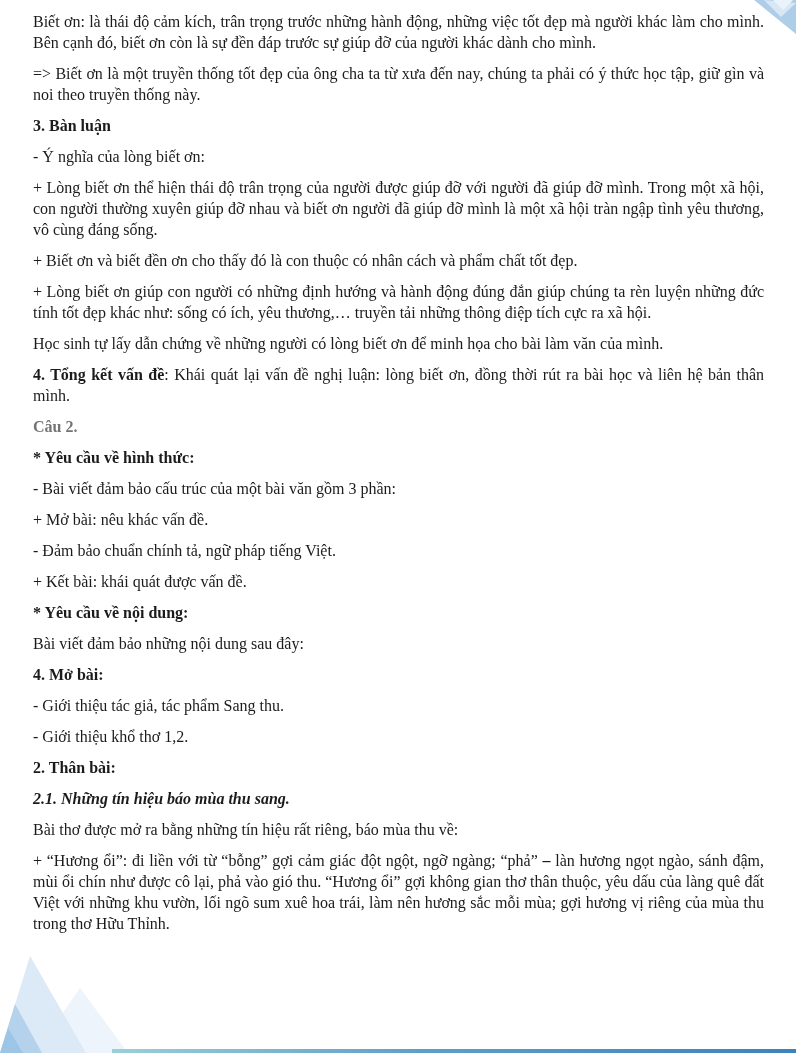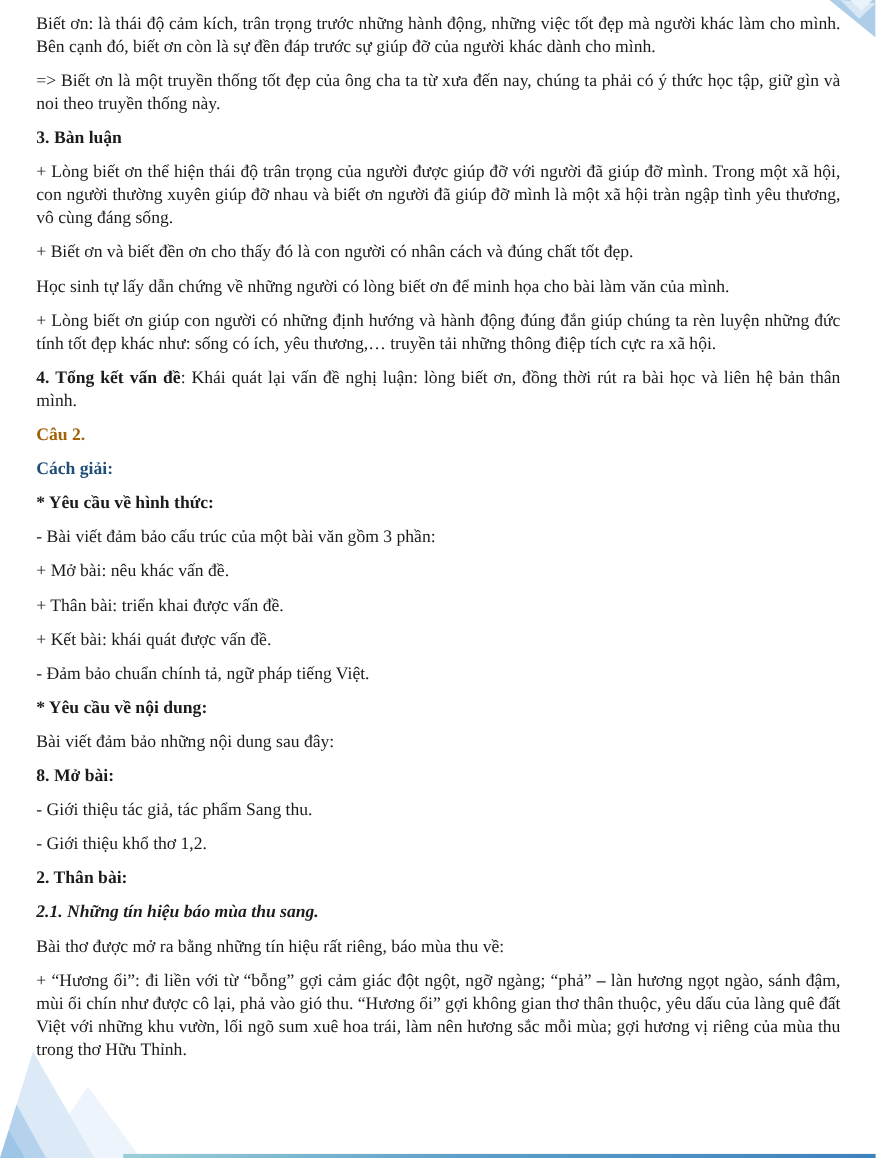--- a/index.html
+++ b/index.html
@@ -10,21 +10,21 @@
     font-family:"Liberation Serif","DejaVu Serif",serif;
   }
   .content{
     position:absolute;left:33px;right:32px;top:7px;
     font-size:16px;line-height:21px;color:#1b1b1b;
     text-align:justify;
   }
   .content p{margin:4px 0 10px 0;}
   .b{font-weight:bold;}
   .bi{font-weight:bold;font-style:italic;}
-  .red{color:#a16207;font-weight:bold;}
+  .red{color:#737373;font-weight:bold;}
   .blue{color:#1f4e79;font-weight:bold;}
   .deco{position:absolute;pointer-events:none;}
   .deco-tr{top:0;right:0;}
   .deco-bl{left:0;bottom:0;}
   .bottom-bar{
     position:absolute;bottom:0;left:112px;right:0;height:4px;
     background:linear-gradient(90deg,#9bcfd8 0%,#5e9fc9 45%,#3e82bd 100%);
   }
 </style>
 </head>
@@ -33,36 +33,35 @@
 <svg class="deco deco-tr" width="62" height="38" viewBox="0 0 62 38" aria-hidden="true">
   <polygon points="20,0 62,0 62,34" fill="#aecde9"></polygon>
   <polygon points="30,0 47,17 62,3" fill="#d8e7f5"></polygon>
   <polygon points="39,0 49,10 59,0" fill="#eaf2fa"></polygon>
 </svg>
 
 <div class="content">
   <p><span>Biết ơn: là thái độ cảm kích, trân trọng trước những hành động, những việc tốt đẹp mà người khác làm cho mình. Bên cạnh đó, biết ơn còn là sự đền đáp trước sự giúp đỡ của người khác dành cho mình.</span></p>
   <p><span>=&gt; Biết ơn là một truyền thống tốt đẹp của ông cha ta từ xưa đến nay, chúng ta phải có ý thức học tập, giữ gìn và noi theo truyền thống này.</span></p>
   <p class="b"><span>3. Bàn luận</span></p>
+  <p><span>- Ý nghĩa của lòng biết ơn:</span></p>
   <p><span>+ Lòng biết ơn thể hiện thái độ trân trọng của người được giúp đỡ với người đã giúp đỡ mình. Trong một xã hội, con người thường xuyên giúp đỡ nhau và biết ơn người đã giúp đỡ mình là một xã hội tràn ngập tình yêu thương, vô cùng đáng sống.</span></p>
-  <p><span>+ Biết ơn và biết đền ơn cho thấy đó là con người có nhân cách và đúng chất tốt đẹp.</span></p>
+  <p><span>+ Biết ơn và biết đền ơn cho thấy đó là con thuộc có nhân cách và phẩm chất tốt đẹp.</span></p>
+  <p><span>+ Lòng biết ơn giúp con người có những định hướng và hành động đúng đắn giúp chúng ta rèn luyện những đức tính tốt đẹp khác như: sống có ích, yêu thương,… truyền tải những thông điệp tích cực ra xã hội.</span></p>
   <p><span>Học sinh tự lấy dẫn chứng về những người có lòng biết ơn để minh họa cho bài làm văn của mình.</span></p>
-  <p><span>+ Lòng biết ơn giúp con người có những định hướng và hành động đúng đắn giúp chúng ta rèn luyện những đức tính tốt đẹp khác như: sống có ích, yêu thương,… truyền tải những thông điệp tích cực ra xã hội.</span></p>
   <p><span class="b">4. Tổng kết vấn đề</span><span>: Khái quát lại vấn đề nghị luận: lòng biết ơn, đồng thời rút ra bài học và liên hệ bản thân mình.</span></p>
   <p class="red"><span>Câu 2.</span></p>
-  <p class="blue"><span>Cách giải:</span></p>
   <p class="b"><span>* Yêu cầu về hình thức:</span></p>
   <p><span>- Bài viết đảm bảo cấu trúc của một bài văn gồm 3 phần:</span></p>
   <p><span>+ Mở bài: nêu khác vấn đề.</span></p>
-  <p><span>+ Thân bài: triển khai được vấn đề.</span></p>
+  <p><span>- Đảm bảo chuẩn chính tả, ngữ pháp tiếng Việt.</span></p>
   <p><span>+ Kết bài: khái quát được vấn đề.</span></p>
-  <p><span>- Đảm bảo chuẩn chính tả, ngữ pháp tiếng Việt.</span></p>
   <p class="b"><span>* Yêu cầu về nội dung:</span></p>
   <p><span>Bài viết đảm bảo những nội dung sau đây:</span></p>
-  <p class="b"><span>8. Mở bài:</span></p>
+  <p class="b"><span>4. Mở bài:</span></p>
   <p><span>- Giới thiệu tác giả, tác phẩm Sang thu.</span></p>
   <p><span>- Giới thiệu khổ thơ 1,2.</span></p>
   <p class="b"><span>2. Thân bài:</span></p>
   <p class="bi"><span>2.1. Những tín hiệu báo mùa thu sang.</span></p>
   <p><span>Bài thơ được mở ra bằng những tín hiệu rất riêng, báo mùa thu về:</span></p>
   <p><span>+ “Hương ổi”: đi liền với từ “bỗng” gợi cảm giác đột ngột, ngỡ ngàng; “phả” </span><span class="b">–</span><span> làn hương ngọt ngào, sánh đậm, mùi ổi chín như được cô lại, phả vào gió thu. “Hương ổi” gợi không gian thơ thân thuộc, yêu dấu của làng quê đất Việt với những khu vườn, lối ngõ sum xuê hoa trái, làm nên hương sắc mỗi mùa; gợi hương vị riêng của mùa thu trong thơ Hữu Thỉnh.</span></p>
 </div>
 
 <svg class="deco deco-bl" width="135" height="105" viewBox="0 0 135 105" aria-hidden="true">
   <polygon points="80,40 35,105 128,105" fill="#eef4fb"></polygon>

